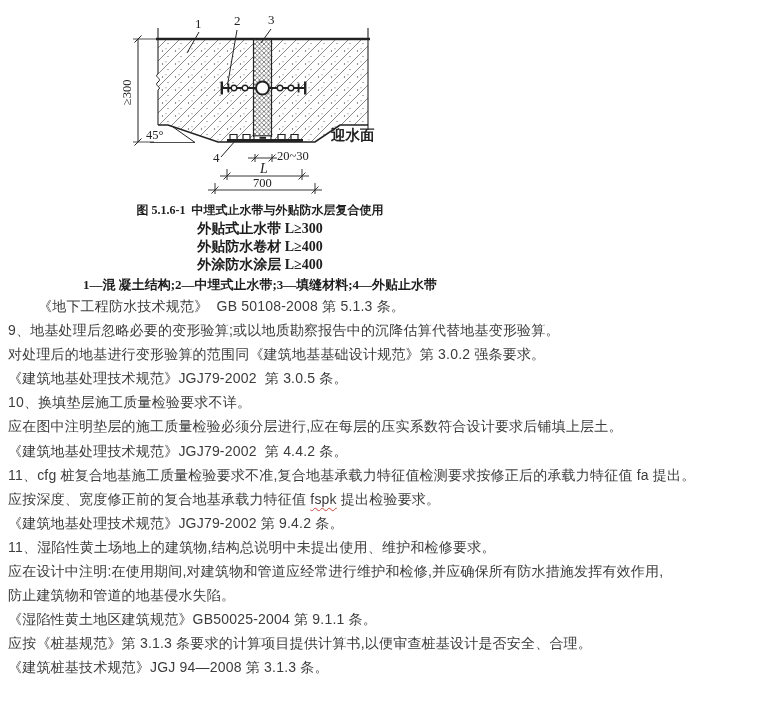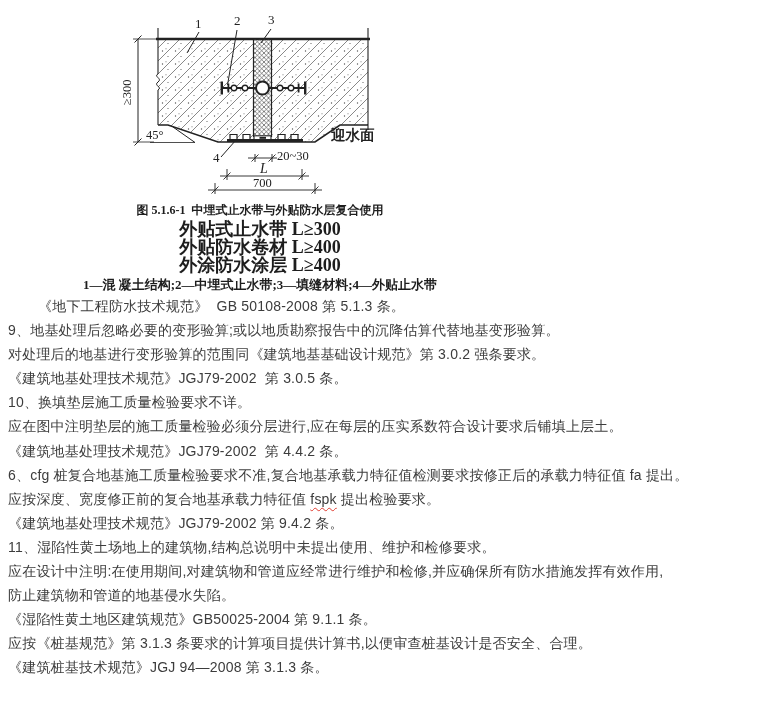--- a/index.html
+++ b/index.html
@@ -9,21 +9,21 @@
   }
   
   .diagram{position:absolute;left:120px;top:8px;}
   .fig-captions{position:absolute;left:40px;top:201px;width:440px;text-align:center;color:#1d1d1d;}
   .fig-title{
     font-family:"Liberation Serif","DejaVu Serif",serif;
     font-size:12px;font-weight:bold;line-height:19px;white-space:pre;
   }
   .fig-note{
     font-family:"Liberation Serif","DejaVu Serif",serif;
-    font-size:18px;font-weight:600;line-height:18px;white-space:pre;
+    font-size:14px;font-weight:600;line-height:18px;white-space:pre;
   }
   .fig-legend{
     font-family:"Liberation Serif","DejaVu Serif",serif;
     font-size:13px;font-weight:600;line-height:17px;margin-top:2px;white-space:pre;
   }
   
   .doc-text{position:absolute;left:8px;top:294px;width:760px;color:#3c3c3c;}
   .doc-text p{
     margin:0;font-size:14px;line-height:24.1px;letter-spacing:0.2px;
     white-space:pre;
@@ -161,21 +161,21 @@
   </div>
 
   <div class="doc-text">
     <p class="indent">《地下工程防水技术规范》  GB 50108-2008 第 5.1.3 条。</p>
     <p>9、地基处理后忽略必要的变形验算;或以地质勘察报告中的沉降估算代替地基变形验算。</p>
     <p>对处理后的地基进行变形验算的范围同《建筑地基基础设计规范》第 3.0.2 强条要求。</p>
     <p>《建筑地基处理技术规范》JGJ79-2002  第 3.0.5 条。</p>
     <p>10、换填垫层施工质量检验要求不详。</p>
     <p>应在图中注明垫层的施工质量检验必须分层进行,应在每层的压实系数符合设计要求后铺填上层土。</p>
     <p>《建筑地基处理技术规范》JGJ79-2002  第 4.4.2 条。</p>
-    <p>6、cfg 桩复合地基施工质量检验要求不准,复合地基承载力特征值检测要求按修正后的承载力特征值 fa 提出。</p>
+    <p>11、cfg 桩复合地基施工质量检验要求不准,复合地基承载力特征值检测要求按修正后的承载力特征值 fa 提出。</p>
     <p><span>应按深度、宽度修正前的复合地基承载力特征值 </span><span class="misspell">fspk</span><span> 提出检验要求。</span></p>
     <p>《建筑地基处理技术规范》JGJ79-2002 第 9.4.2 条。</p>
     <p>11、湿陷性黄土场地上的建筑物,结构总说明中未提出使用、维护和检修要求。</p>
     <p>应在设计中注明:在使用期间,对建筑物和管道应经常进行维护和检修,并应确保所有防水措施发挥有效作用,</p>
     <p>防止建筑物和管道的地基侵水失陷。</p>
     <p>《湿陷性黄土地区建筑规范》GB50025-2004 第 9.1.1 条。</p>
     <p>应按《桩基规范》第 3.1.3 条要求的计算项目提供计算书,以便审查桩基设计是否安全、合理。</p>
     <p>《建筑桩基技术规范》JGJ 94—2008 第 3.1.3 条。</p>
   </div>
 

